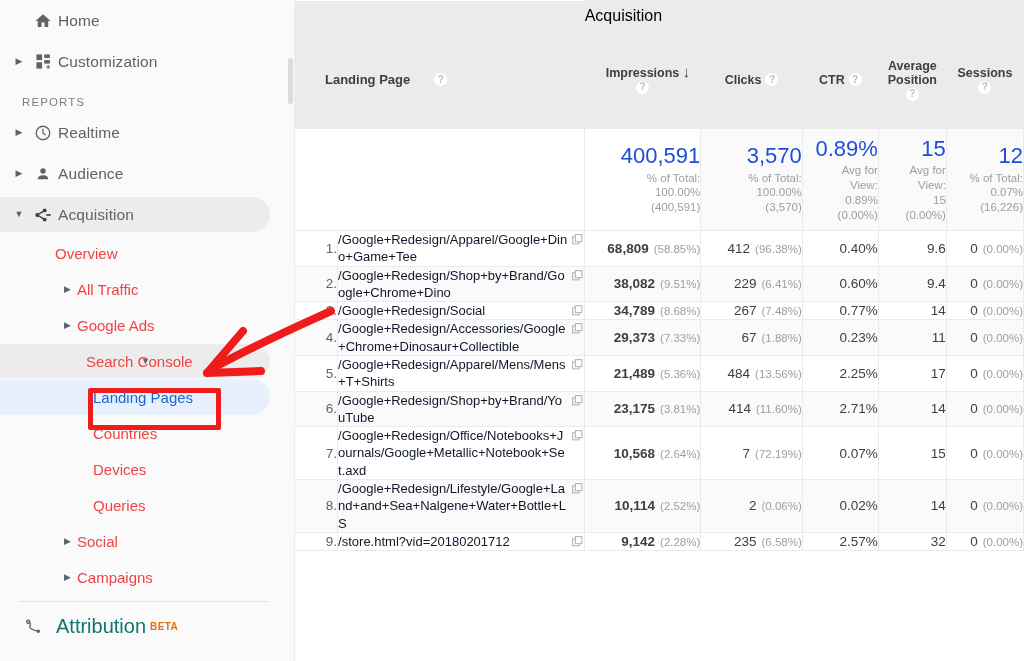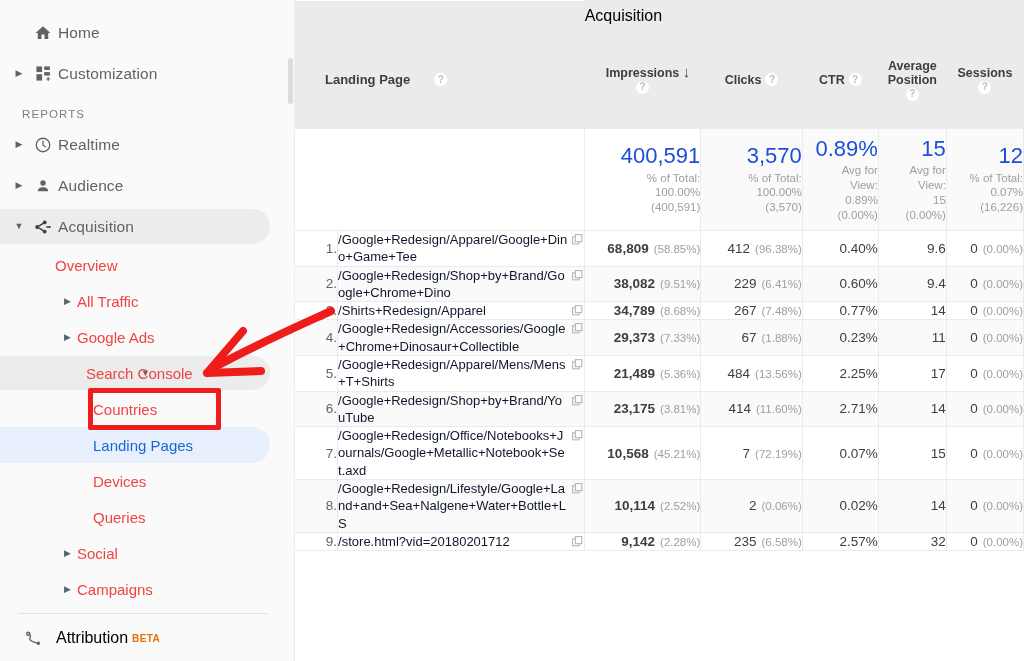--- a/index.html
+++ b/index.html
@@ -76,21 +76,21 @@
     content:""; position:absolute; left:0; top:1px;
     width: 270px; height: 34px; background:#ececec; border-radius: 0 18px 18px 0; z-index:0;
   }
   .sub-row.hl-gray .sub-lbl, .sub-row.hl-gray .caret { position:relative; z-index:1; }
 
   .sb-divider { height:1px; background:#e3e3e3; margin: 6px 18px 0 18px; width: 250px; }
 
   
   .attr-row { display:flex; align-items:center; height:48px; padding-left:10px; cursor:pointer; }
   .attr-row .ico { width:46px; flex:0 0 46px; display:flex; align-items:center; justify-content:center; color:#5f6368;}
-  .attr-row .lbl { font-size:16px; color:#000000; }
+  .attr-row .lbl { font-size:20px; color:#0f766e; }
   .beta { font-size:10px; color:#e8710a; font-weight:700; letter-spacing:.4px; vertical-align: super; margin-left:4px; }
 
   .sb-vscroll {
     position:absolute; right:2px; top:58px;
     width:5px; height:46px; background:#dadce0; border-radius:3px;
   }
   .sb-edge { position:absolute; right:0; top:0; width:1px; height:661px; background:#ededed; }
 
   
   .table-wrap { position:relative; flex:1 1 auto; height:661px; background:#fff; overflow:hidden; }
@@ -147,21 +147,21 @@
   .arrow-svg { position:absolute; left:185px; top:305px; width:150px; height:80px; pointer-events:none; }
 </style>
 </head>
 <body>
 
 <div id="app">
 
   <nav class="sidebar">
     <div class="sb-scroll">
 
-      <div class="nav-row" style="margin-top:12px;">
+      <div class="nav-row" style="margin-top:0;">
         <span class="arrow"></span>
         <span class="ico">
           <svg width="18" height="18" viewBox="0 0 24 24">
               <path fill="#5f6368" d="M10 20v-6h4v6h5v-8h3L12 3 2 12h3v8z"></path>
             </svg>
         </span>
         <span class="lbl">Home</span>
       </div>
 
       <div class="nav-row">
@@ -228,26 +228,26 @@
       <div class="sub-row has-caret">
         <span class="caret">▶</span>
         <span class="sub-lbl">Google Ads</span>
       </div>
 
       <div class="sub-row has-caret hl-gray">
         <span class="caret">▼</span>
         <span class="sub-lbl">Search Console</span>
       </div>
 
+      <div class="sub-row selected" style="padding-left:93px;">
+        <span class="sub-lbl">Landing Pages</span>
+      </div>
+
       <div class="sub-row" style="padding-left:93px;">
         <span class="sub-lbl">Countries</span>
-      </div>
-
-      <div class="sub-row selected" style="padding-left:93px;">
-        <span class="sub-lbl">Landing Pages</span>
       </div>
 
       <div class="sub-row" style="padding-left:93px;">
         <span class="sub-lbl">Devices</span>
       </div>
 
       <div class="sub-row" style="padding-left:93px;">
         <span class="sub-lbl">Queries</span>
       </div>
 
@@ -439,21 +439,21 @@
             <td class="num-cell alt"><span class="v">38,082</span><span class="p">(9.51%)</span></td>
             <td class="num-cell alt"><span class="vn">229</span><span class="p">(6.41%)</span></td>
             <td class="num-cell alt"><span class="vn">0.60%</span></td>
             <td class="num-cell alt"><span class="vn">9.4</span></td>
             <td class="num-cell alt"><span class="vn">0</span><span class="p">(0.00%)</span></td>
           </tr>
           <tr>
             <td class="r-idx plain" style="border-left:none;">3.</td>
             <td class="r-url plain">
               <span class="urlbox">
-                <a href="#">/Shirts+Redesign/Apparel</a>
+                <a href="#">/Google+Redesign/Social</a>
                 <svg class="lnk-ico" viewBox="0 0 24 24">
                   <rect x="3" y="7" width="12" height="13" fill="none" stroke="#8a8f94" stroke-width="2"></rect>
                   <rect x="8" y="3" width="12" height="13" fill="#fff" stroke="#8a8f94" stroke-width="2"></rect>
                 </svg>
               </span>
             </td>
             <td class="num-cell plain"><span class="v">34,789</span><span class="p">(8.68%)</span></td>
             <td class="num-cell plain"><span class="vn">267</span><span class="p">(7.48%)</span></td>
             <td class="num-cell plain"><span class="vn">0.77%</span></td>
             <td class="num-cell plain"><span class="vn">14</span></td>
@@ -514,21 +514,21 @@
             <td class="r-idx plain" style="border-left:none;">7.</td>
             <td class="r-url plain">
               <span class="urlbox">
                 <a href="#">/Google+Redesign/Office/Notebooks+Journals/Google+Metallic+Notebook+Set.axd</a>
                 <svg class="lnk-ico" viewBox="0 0 24 24">
                   <rect x="3" y="7" width="12" height="13" fill="none" stroke="#8a8f94" stroke-width="2"></rect>
                   <rect x="8" y="3" width="12" height="13" fill="#fff" stroke="#8a8f94" stroke-width="2"></rect>
                 </svg>
               </span>
             </td>
-            <td class="num-cell plain"><span class="v">10,568</span><span class="p">(45.21%)</span></td>
+            <td class="num-cell plain"><span class="v">10,568</span><span class="p">(2.64%)</span></td>
             <td class="num-cell plain"><span class="vn">7</span><span class="p">(72.19%)</span></td>
             <td class="num-cell plain"><span class="vn">0.07%</span></td>
             <td class="num-cell plain"><span class="vn">15</span></td>
             <td class="num-cell plain"><span class="vn">0</span><span class="p">(0.00%)</span></td>
           </tr>
           <tr>
             <td class="r-idx alt" style="border-left:none;">8.</td>
             <td class="r-url alt">
               <span class="urlbox">
                 <a href="#">/Google+Redesign/Lifestyle/Google+Land+and+Sea+Nalgene+Water+Bottle+LS</a>

